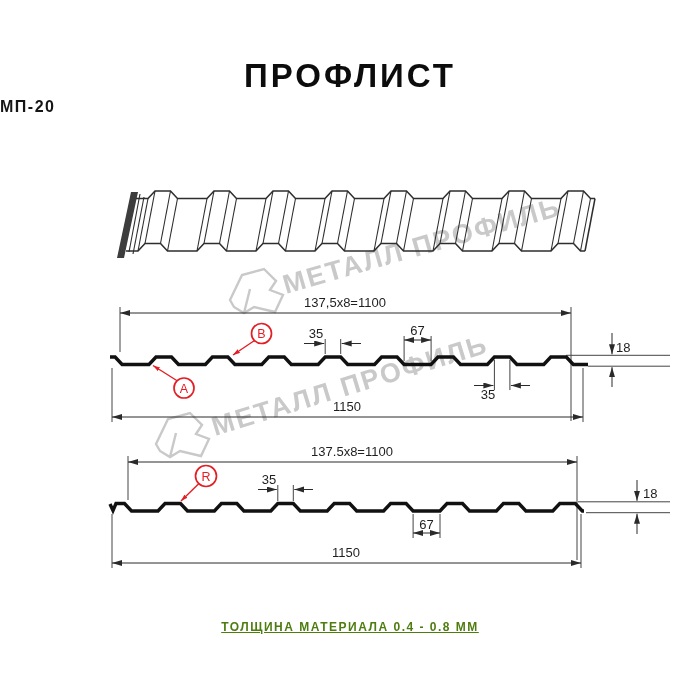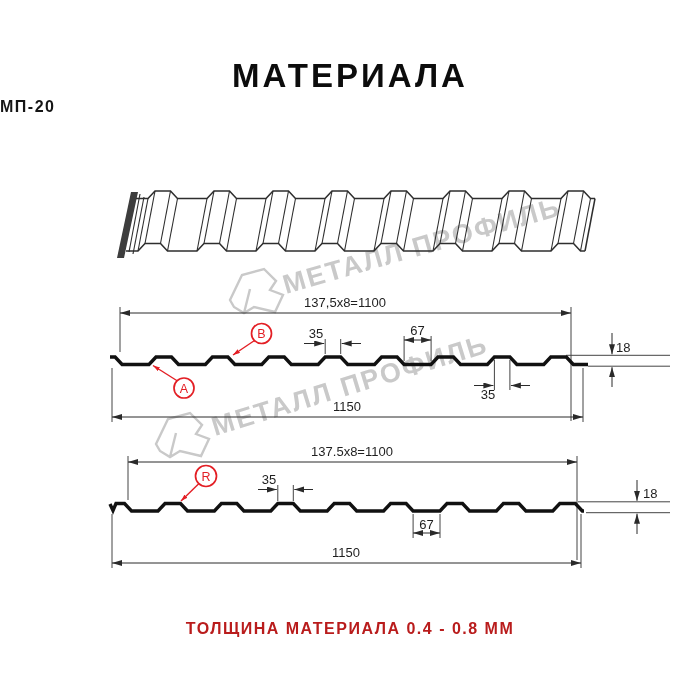--- a/index.html
+++ b/index.html
@@ -3,42 +3,42 @@
 <meta charset="utf-8">
 <style>
   html,body{margin:0;padding:0;background:#fff;}
   .page{position:relative;width:700px;height:700px;background:#fff;overflow:hidden;
         font-family:"Liberation Sans",sans-serif;}
   .title{position:absolute;top:57px;left:0;width:700px;text-align:center;
          font-size:33px;font-weight:bold;letter-spacing:3px;color:#0c0c0c;}
   .model{position:absolute;top:98px;left:0;width:700px;text-align:left;
          font-size:16px;font-weight:bold;letter-spacing:1.5px;color:#151515;}
   .footer{position:absolute;top:620px;left:0;width:700px;text-align:center;
-         font-size:16px;font-weight:bold;letter-spacing:1.5px;color:#b91c1c;}
+         font-size:12px;font-weight:bold;letter-spacing:1.5px;color:#4d7c0f;text-decoration:underline;}
   svg{position:absolute;top:0;left:0;}
   .profile{fill:none;stroke:var(--line,#111);stroke-width:3.4;stroke-linejoin:miter;}
   .edge3d{fill:none;stroke:#2e2e2e;stroke-width:1.5;stroke-linejoin:miter;}
   .rib-line{stroke:#2e2e2e;stroke-width:1.1;}
   .thin{stroke:#444;stroke-width:1;fill:none;}
   .dimline{stroke:#2a2a2a;stroke-width:1;fill:none;}
   .dimtxt{font-size:13px;fill:#1f1f1f;font-family:"Liberation Sans",sans-serif;}
   .redline{stroke:var(--red,#e31e24);stroke-width:1.4;fill:none;}
   .redcirc{stroke:var(--red,#e31e24);stroke-width:1.7;fill:none;}
   .redtxt{font-size:12.5px;fill:var(--red,#e31e24);font-family:"Liberation Sans",sans-serif;}
   .wm{fill:none;stroke:var(--wm,#c9c9c9);stroke-width:2.4;stroke-linejoin:miter;}
   .wmtxt{font-size:27px;font-weight:bold;letter-spacing:2px;fill:var(--wm,#c9c9c9);
          font-family:"Liberation Sans",sans-serif;}
   .curl{fill:#3d3d3d;stroke:none;}
 </style>
 </head>
 <body>
 
 <div class="page">
 
-  <div class="title">МАТЕРИАЛА</div>
+  <div class="title">ПРОФЛИСТ</div>
   <div class="model">МП-20</div>
   <div class="footer">ТОЛЩИНА МАТЕРИАЛА 0.4 - 0.8 ММ</div>
 
   <svg width="700" height="700" viewBox="0 0 700 700">
     <defs>
       <marker id="arr-b" markerWidth="11" markerHeight="7" refX="10" refY="3" orient="auto-start-reverse" markerUnits="userSpaceOnUse">
         <path d="M0,0 L10,3 L0,6 z" fill="#2a2a2a"></path>
       </marker>
       <marker id="arr-r" markerWidth="8" markerHeight="6" refX="7" refY="2.2" orient="auto-start-reverse" markerUnits="userSpaceOnUse">
         <path d="M0,0 L7,2.2 L0,4.4 z" fill="#e31e24"></path>

